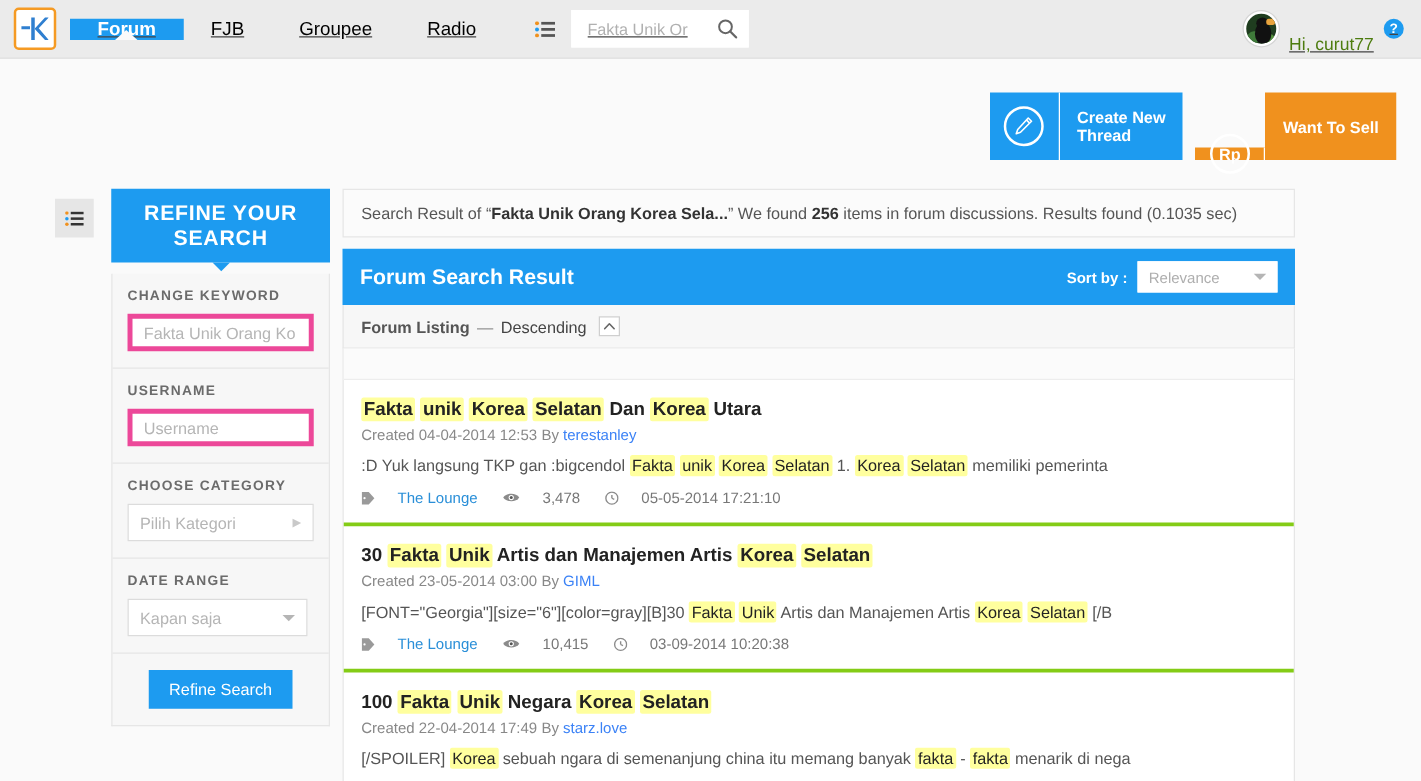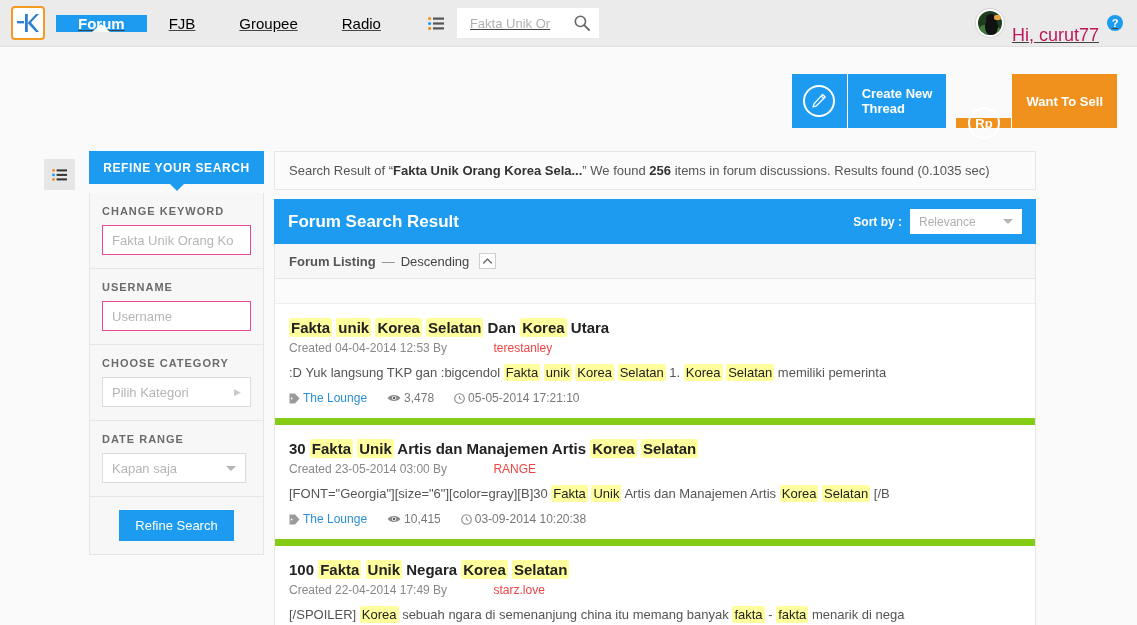--- a/index.html
+++ b/index.html
@@ -62,21 +62,21 @@
   .avatar .bird-body { position:absolute; left:7px; top:7px; width:13px; height:17px;
      background:#111; border-radius:50% 50% 45% 45%; }
   .avatar .bird-head { position:absolute; left:8px; top:3px; width:10px; height:9px;
      background:#111; border-radius:50%; }
   .avatar .bird-beak { position:absolute; left:16px; top:4px; width:7px; height:5px;
      background:#e8a33d; border-radius:2px; }
   .avatar .leaf1 { position:absolute; left:0; top:14px; width:10px; height:12px; background:#3f7a3a;
      border-radius:60% 0 60% 0; }
   .avatar .leaf2 { position:absolute; right:0; top:16px; width:10px; height:11px; background:#54913f;
      border-radius:0 60% 0 60%; }
-  .user-name { font-size:18px; color:#be185d;margin-top:24px; }
+  .user-name { font-size:14px; color:#4d7c0f;margin-top:24px; }
   .help-badge {
     width:16px; height:16px; border-radius:50%; background:#1d9bf0; color:#fff;
     font-size:11px; font-weight:bold; display:flex; align-items:center;
     justify-content:center; cursor:pointer;
   }
 
   
   .action-row {
     display:flex; justify-content:flex-end; padding:27px 20px 0 0; gap:10px;
   }
@@ -101,37 +101,37 @@
   
   .main { display:flex; padding:23px 0 0 44px; align-items:flex-start; }
   .side-toggle {
     width:31px; height:31px; background:#e6e6e6; display:flex;
     align-items:center; justify-content:center; cursor:pointer; flex:0 0 auto;
     margin-top:8px;
   }
 
   .left-col { width:175px; margin-left:14px; flex:0 0 auto; }
   .refine-tab {
-    background:#1d9bf0; color:#fff; font-size:12px; font-weight:bold;
+    background:#1d9bf0; color:#fff; font-size:17px; font-weight:bold;
     letter-spacing:.6px; text-align:center; padding:10px 0 9px;
     position:relative; cursor:pointer;
   }
   .refine-tab .tri {
     position:absolute; left:50%; bottom:-7px; transform:translateX(-50%);
     width:0; height:0; border-left:7px solid transparent;
     border-right:7px solid transparent; border-top:7px solid #1d9bf0;
   }
   .refine-panel { background:#f7f7f7; border:1px solid #e6e6e6; border-top:0; margin-top:9px; }
   .rf-block { padding:12px 12px 13px; border-bottom:1px solid #e6e6e6; }
   .rf-label {
     font-size:11px; font-weight:bold; color:#6b6b6b; letter-spacing:1px;
     margin-bottom:8px;
   }
   .rf-input {
-    width:100%; height:30px; border:1px solid #ec4899; background:#fff;
+    width:100%; height:30px; border:4px solid #ec4899; background:#fff;
     padding:0 9px; font-size:13px; color:#555;
     font-family:"Liberation Sans", sans-serif; outline:0;
   }
   .rf-input::placeholder { color:#b5b5b5; }
   .rf-select {
     width:100%; height:30px; border:1px solid #dcdcdc; background:#fff;
     padding:0 9px; font-size:13px; color:#b5b5b5; display:flex;
     align-items:center; justify-content:space-between; cursor:pointer;
   }
   .rf-select.narrow { width:144px; }
@@ -173,37 +173,37 @@
   .listing-bar b { color:#555; }
   .listing-bar .dash { color:#8a8a8a; }
   .collapse-btn {
     width:17px; height:16px; border:1px solid #cfcfcf; background:#fff;
     display:flex; align-items:center; justify-content:center; cursor:pointer;
     margin-left:4px;
   }
 
   .results { border:1px solid #e6e6e6; border-top:0; background:#fff; }
   .res-spacer { height:25px; background:#fbfbfb; border-bottom:1px solid #ededed; }
-  .res-item { padding:14px 14px 13px; border-bottom:7px solid #84cc16; }
+  .res-item { padding:14px 14px 13px; border-bottom:3px solid #84cc16; }
   .res-item:last-child { border-bottom:0; }
   .res-title { font-size:15px; font-weight:bold; color:#222; line-height:20px; }
   .res-created { font-size:12px; color:#888; margin-top:3px; }
-  .res-created a { color:#ef4444; text-decoration:none;margin-left:43px; }
+  .res-created a { color:#3b82f6; text-decoration:none; }
   .res-snippet {
     font-size:13px; color:#555; margin-top:9px; line-height:18px;
     white-space:nowrap; overflow:hidden;
   }
   .hl { background:#ffff9e; color:#222; padding:1px 2px; border-radius:2px; }
   .res-meta {
     margin-top:9px; display:flex; align-items:center; gap:6px;
     font-size:12px; color:#777;
   }
   .res-meta .sep { width:8px; }
   .res-meta a { color:#2a8fd8; text-decoration:none; }
-  .mi { display:inline-flex; align-items:center; gap:3px; }
+  .mi { display:inline-flex; align-items:center; gap:18px; }
 </style>
 </head>
 <body>
 
 <div class="topnav">
   <div class="logo-wrap">
     <div class="logo">
       <svg width="22" height="20" viewBox="0 0 22 20">
         <rect x="0" y="8" width="7" height="2.4" fill="#2f7fd0"></rect>
         <rect x="8" y="1" width="2.8" height="18" fill="#2f7fd0"></rect>
@@ -398,21 +398,21 @@
                 <circle cx="5.5" cy="5.5" r="4.8" fill="none" stroke="#8b8b8b" stroke-width="1.1"></circle>
                 <line x1="5.5" y1="3" x2="5.5" y2="5.6" stroke="#8b8b8b" stroke-width="1.1"></line>
                 <line x1="5.5" y1="5.6" x2="7.4" y2="6.5" stroke="#8b8b8b" stroke-width="1.1"></line>
               </svg>
               <span>05-05-2014 17:21:10</span>
             </span>
           </div>
         </div>
         <div class="res-item">
           <div class="res-title"><span>30 </span><span class="hl">Fakta</span><span> </span><span class="hl">Unik</span><span> Artis dan Manajemen Artis </span><span class="hl">Korea</span><span> </span><span class="hl">Selatan</span></div>
-          <div class="res-created"><span>Created 23-05-2014 03:00 By </span><a href="#">RANGE</a></div>
+          <div class="res-created"><span>Created 23-05-2014 03:00 By </span><a href="#">GIML</a></div>
           <div class="res-snippet"><span>[FONT="Georgia"][size="6"][color=gray][B]30 </span><span class="hl">Fakta</span><span> </span><span class="hl">Unik</span><span> Artis dan Manajemen Artis </span><span class="hl">Korea</span><span> </span><span class="hl">Selatan</span><span> [/B</span></div>
           <div class="res-meta">
             <span class="mi">
               <svg width="11" height="11" viewBox="0 0 11 11">
                 <path d="M0.5 0.5 H6 L10.5 5.5 L6 10.5 H0.5 Z" fill="#9a9a9a"></path>
                 <circle cx="2.6" cy="5.5" r="0.9" fill="#fff"></circle>
               </svg>
               <a href="#">The Lounge</a>
             </span>
             <span class="sep"></span>

